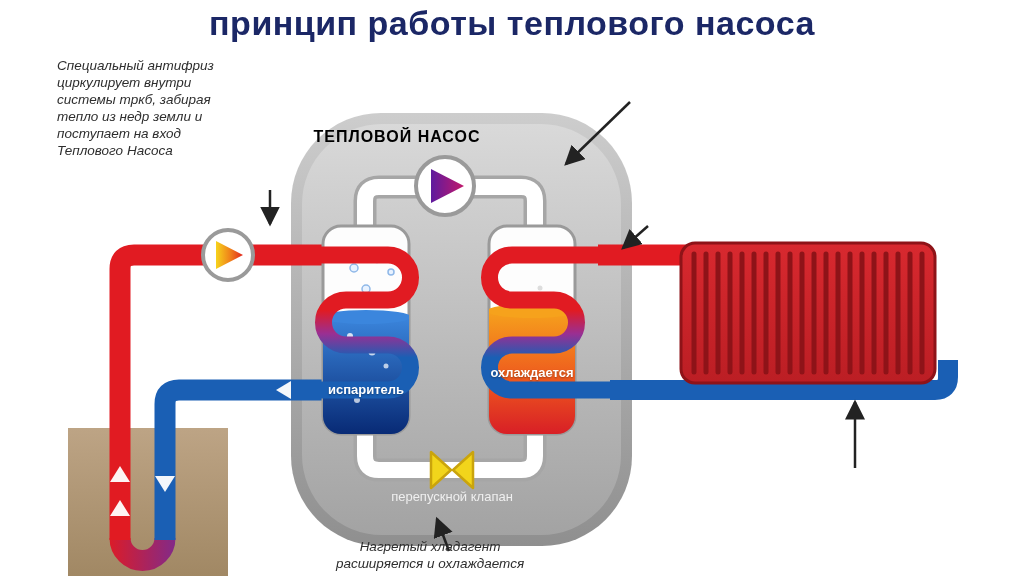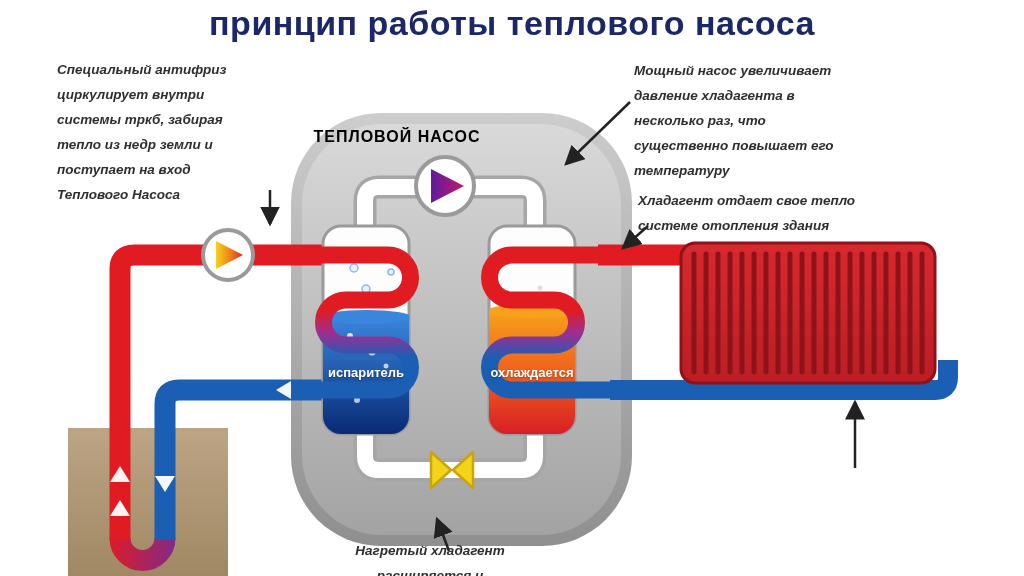--- a/index.html
+++ b/index.html
@@ -1,21 +1,21 @@
 <!DOCTYPE html>
 <html><head>
 <meta charset="utf-8">
 <style>
   html,body{margin:0;padding:0;background:#fff;}
   #stage{position:relative;width:1024px;height:576px;background:#ffffff;overflow:hidden;
          font-family:"Liberation Sans",sans-serif;}
   #diagram-svg{position:absolute;left:0;top:0;}
   .abs{position:absolute;}
   .title{width:1024px;text-align:center;font-size:34px;font-weight:800;color:#1b2766;letter-spacing:.5px;}
-  .ann{font-style:italic;font-weight:700;font-size:13.5px;line-height:25px;color:#2e2e2e;white-space:pre-line;}
+  .ann{font-style:italic;font-weight:400;font-size:13.5px;line-height:17px;color:#2e2e2e;white-space:pre-line;}
   .unit-label{font-weight:800;font-size:16px;letter-spacing:1px;color:#000000;text-align:center;}
   .vessel-label{font-weight:700;font-size:13px;color:#ffffff;text-align:center;text-shadow:0 1px 2px rgba(0,0,0,.35);}
   .valve-label{font-weight:400;font-size:13px;color:#efefef;text-align:center;}
 </style>
 </head>
 <body>
 
 <div id="stage">
 
   <svg id="diagram-svg" width="1024" height="576" viewBox="0 0 1024 576">
@@ -177,33 +177,27 @@
 
   <div class="abs title" style="top:4px;left:0;">принцип работы теплового насоса</div>
 
   <div class="abs ann" style="left:57px;top:57px;width:220px;">Специальный антифриз
 циркулирует внутри
 системы тркб, забирая
 тепло из недр земли и
 поступает на вход
 Теплового Насоса</div>
 
-  <div class="abs ann" style="left:634px;top:58px;width:275px;">Мощный насос увеличивает
-давление хладагента в
-несколько раз, что
-существенно повышает его
-температуру</div>
-
-  <div class="abs ann" style="left:638px;top:188px;width:285px;">Хладагент отдает свое тепло
-системе отопления здания</div>
+
 
 
   <div class="abs ann" style="left:330px;top:538px;width:200px;text-align:center;">Нагретый хладагент
 расширяется и охлаждается</div>
 
   <div class="abs unit-label" style="left:302px;top:128px;width:190px;">ТЕПЛОВОЙ  НАСОС</div>
 
-  <div class="abs vessel-label" style="left:323px;top:365px;width:86px;">испаритель</div>
+  <div class="abs vessel-label" style="left:323px;top:382px;width:86px;">испаритель</div>
 
   <div class="abs vessel-label" style="left:489px;top:365px;width:86px;">охлаждается</div>
 
+  <div class="abs valve-label" style="left:352px;top:489px;width:200px;">перепускной клапан</div>
 
 </div>
 
 </body></html>

